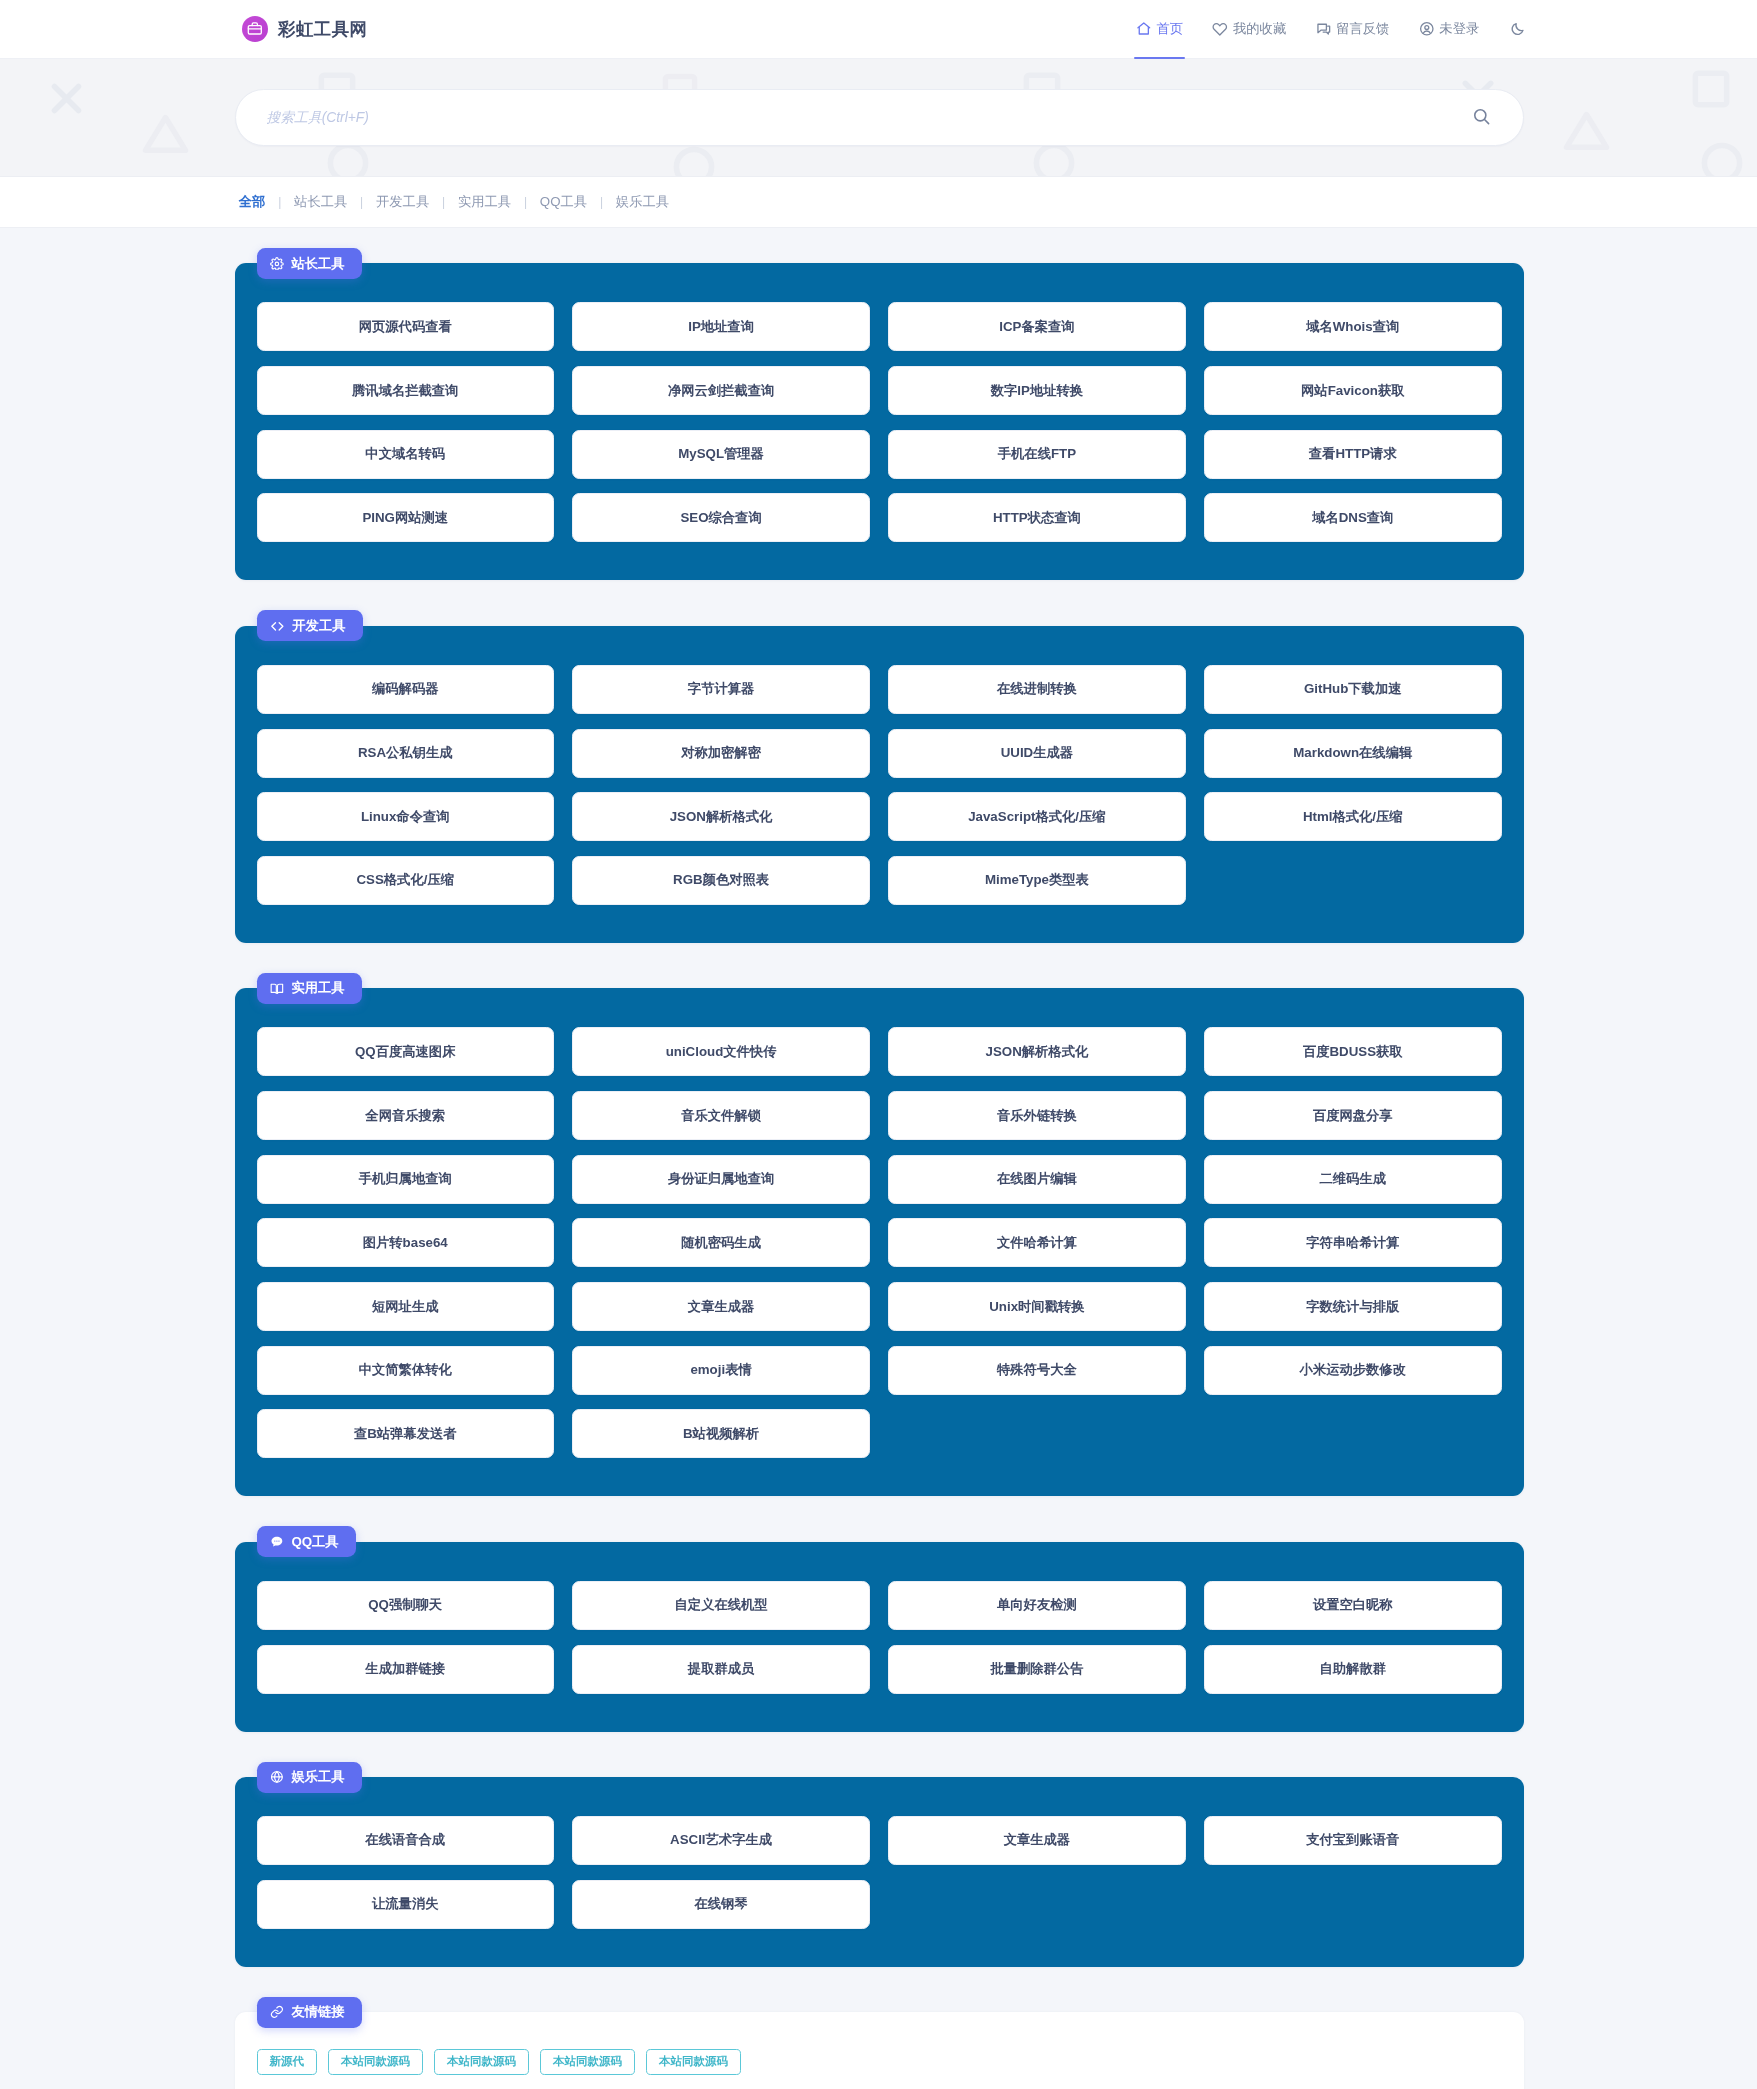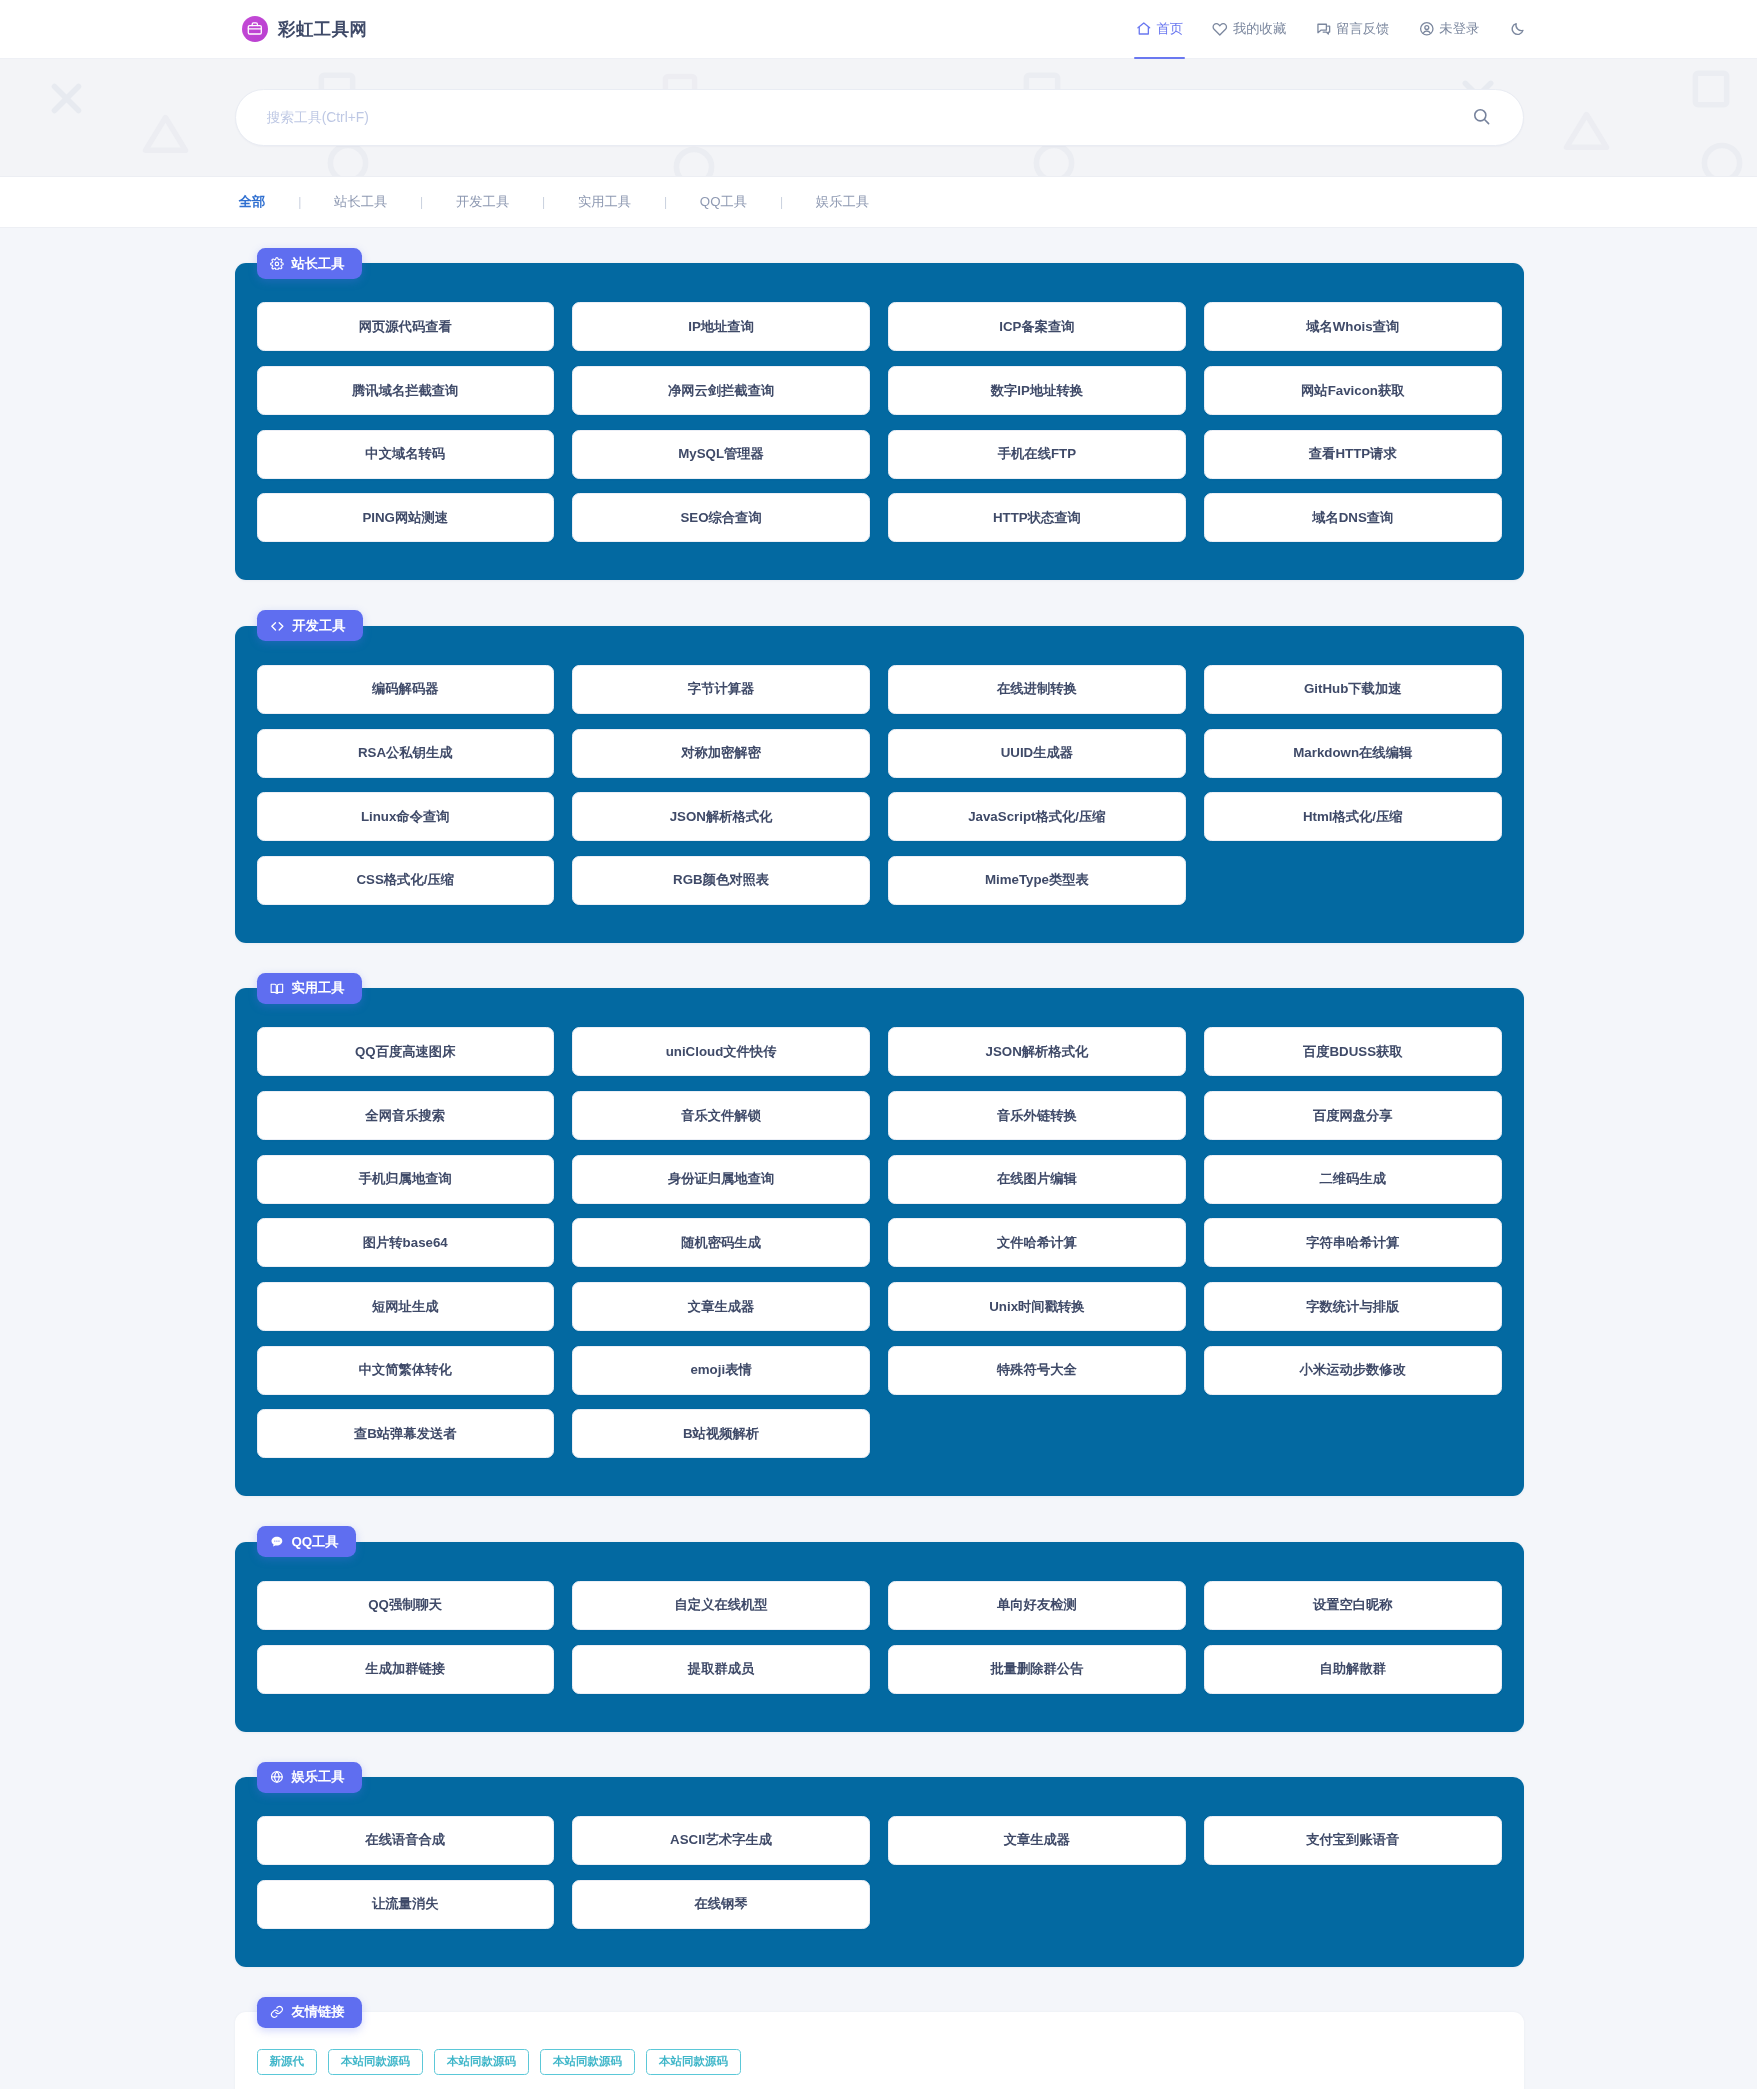--- a/index.html
+++ b/index.html
@@ -99,20 +99,21 @@
     box-shadow: 0 0.9px 1.8px rgba(30,40,80,.03);
   }
   .searchbox input {
     flex: 1;
     border: 0;
     outline: none;
     font-size: 13.8px;
     font-family: inherit;
     color: #45527a;
     background: transparent;
+    font-style: italic;
   }
   .searchbox input::placeholder { color: #bec8e4; }
   .search-btn {
     width: 31px; height: 31px;
     display: flex; align-items: center; justify-content: center;
     cursor: pointer;
     background: transparent; border: 0;
   }
 
   
@@ -121,21 +122,20 @@
     height: 51px;
     display: flex;
     align-items: center;
     border-bottom: 0.9px solid #edeff4;
   }
   .catbar-inner {
     margin-left: 237px;
     display: flex;
     align-items: center;
     font-size: 13.3px;
-    gap: 20px;
   }
   .cat {
     color: #8e99b2;
     cursor: pointer;
     padding: 0 1.8px;
   }
   .cat.active { color: #2f6fd0; font-weight: 700; }
   .catsep { color: #c9d0de; padding: 0 11px; font-size: 12px; }
 
   

